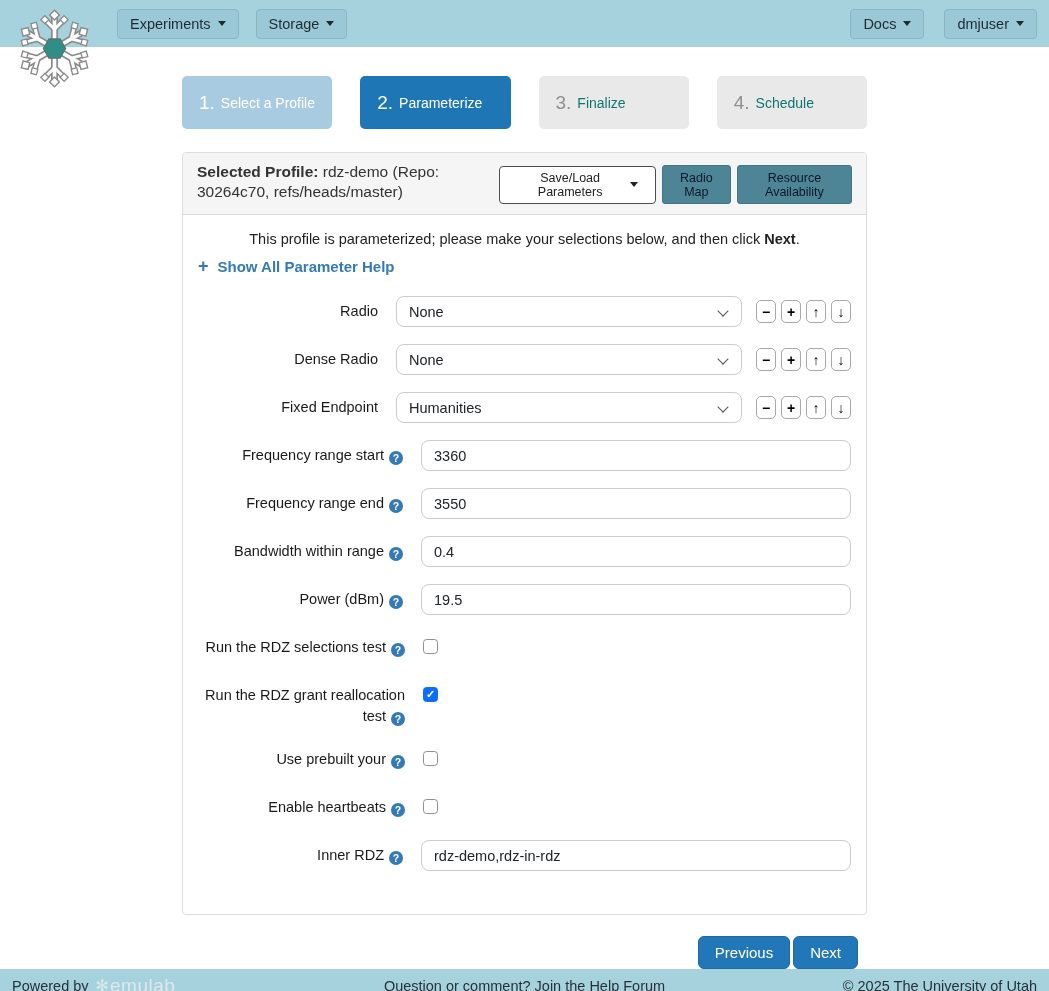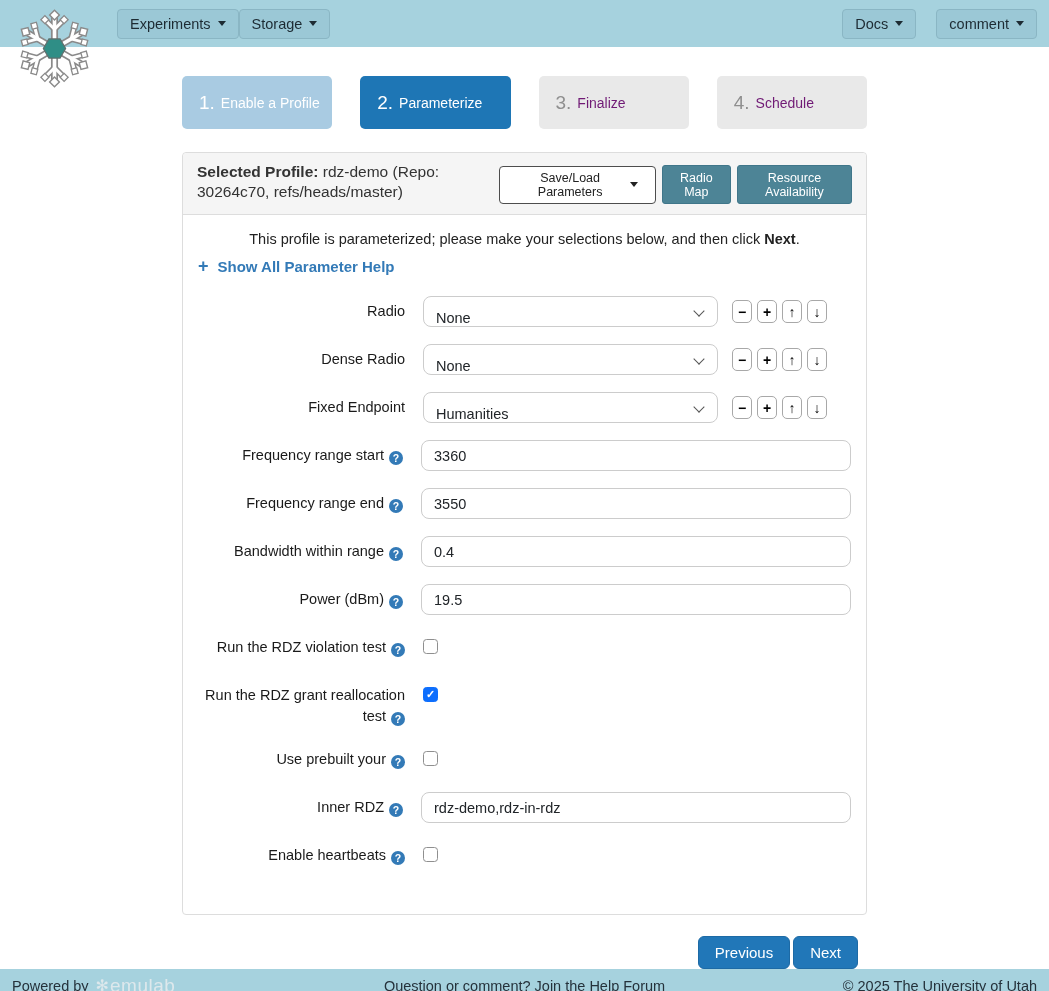--- a/index.html
+++ b/index.html
@@ -16,21 +16,21 @@
   
   .navbar {
     height: 47px;
     background: #a6d2de;
     display: flex;
     align-items: center;
     padding: 0 12px;
     flex-shrink: 0;
     position: relative;
   }
-  .nav-left { display: flex; margin-left: 105px; justify-content: space-between; }
+  .nav-left { display: flex; gap: 17px; margin-left: 105px; justify-content: space-between; }
   .nav-right { display: flex; gap: 20px; margin-left: auto; }
   .nav-btn {
     background: #9bc8d6;
     border: 1px solid #8ab6c4;
     border-radius: 4px;
     padding: 6px 12px;
     font-size: 14.5px;
     font-family: inherit;
     color: #1d2b33;
     cursor: pointer;
@@ -73,21 +73,21 @@
     align-items: center;
     padding-left: 17px;
     cursor: default;
   }
   .step .num { font-size: 19px; }
   .step .lbl { font-size: 14px; margin-left: 6px; }
   .step.visited { background: #a9cbe2; color: #ffffff; cursor: pointer; }
   .step.active  { background: #1e76b5; color: #ffffff; }
   .step.disabled { background: #e9e9e9; }
   .step.disabled .num { color: #8f8f8f; }
-  .step.disabled .lbl { color: #701a75; }
+  .step.disabled .lbl { color: #0f766e; }
 
   
   .panel {
     margin-top: 23px;
     border: 1px solid #ddd;
     border-radius: 4px;
     background: #fff;
   }
   .panel-header {
     background: #f5f5f5;
@@ -115,21 +115,21 @@
     color: #222;
     padding: 4px 17px;
     cursor: pointer;
     display: flex;
     align-items: center;
   }
   .teal-btn {
     background: #4d8496;
     border: 1px solid #40768a;
     border-radius: 3px;
-    color: #ffffff;
+    color: #0f172a;
     font-family: inherit;
     font-size: 12.5px;
     padding: 4.5px 8px;
     cursor: pointer;
   }
 
   
   .panel-body { padding: 16px 15px 26px 15px; }
   .instructions { text-align: center; font-size: 14.5px; color: #222; }
   .help-link-row {
@@ -166,29 +166,29 @@
     font-weight: bold;
     line-height: 14px;
     text-align: center;
     margin-left: 5px;
     vertical-align: -1.5px;
     cursor: pointer;
   }
   .help-icon::before { content: "?"; }
 
   .select-box {
-    width: 295px; height: 31px;
+    width: 346px; height: 31px;
     background: #fff;
     border: 1px solid #ccc;
     border-radius: 8px;
     padding: 0 32px 0 12px;
     font-size: 14.5px;
     color: #212529;
     display: flex;
-    align-items: flex-end;
+    align-items: center;
     position: relative;
     cursor: pointer;
   }
   .chevron {
     position: absolute;
     right: 14px; top: 10px;
     width: 8px; height: 8px;
     border-right: 1.7px solid #555;
     border-bottom: 1.7px solid #555;
     transform: rotate(45deg);
@@ -311,33 +311,33 @@
       <span>Storage</span>
       <span class="caret"></span>
     </button>
   </div>
   <div class="nav-right">
     <button class="nav-btn">
       <span>Docs</span>
       <span class="caret"></span>
     </button>
     <button class="nav-btn">
-      <span>comment</span>
+      <span>dmjuser</span>
       <span class="caret"></span>
     </button>
   </div>
 </div>
 
 <div class="main">
   <div class="container">
 
     <div class="steps">
       <div class="step visited">
         <span class="num">1.</span>
-        <span class="lbl">Enable a Profile</span>
+        <span class="lbl">Select a Profile</span>
       </div>
       <div class="step active">
         <span class="num">2.</span>
         <span class="lbl">Parameterize</span>
       </div>
       <div class="step disabled">
         <span class="num">3.</span>
         <span class="lbl">Finalize</span>
       </div>
       <div class="step disabled">
@@ -433,47 +433,47 @@
                 <input class="text-input" type="text" value="0.4" style="">
               </div>
             </div>
             <div class="form-row">
               <div class="label-cell"><label>Power (dBm)</label><span class="help-icon"></span></div>
               <div class="control-cell">
                 <input class="text-input" type="text" value="19.5" style="">
               </div>
             </div>
             <div class="form-row">
-              <div class="label-cell"><label>Run the RDZ violation test</label><span class="help-icon"></span></div>
+              <div class="label-cell"><label>Run the RDZ selections test</label><span class="help-icon"></span></div>
               <div class="control-cell">
                 <div class="checkbox"></div>
               </div>
             </div>
             <div class="form-row">
               <div class="label-cell"><label>Run the RDZ grant reallocation test</label><span class="help-icon"></span></div>
               <div class="control-cell">
                 <div class="checkbox checked"></div>
               </div>
             </div>
             <div class="form-row">
               <div class="label-cell"><label>Use prebuilt your</label><span class="help-icon"></span></div>
               <div class="control-cell">
                 <div class="checkbox"></div>
               </div>
             </div>
             <div class="form-row">
+              <div class="label-cell"><label>Enable heartbeats</label><span class="help-icon"></span></div>
+              <div class="control-cell">
+                <div class="checkbox"></div>
+              </div>
+            </div>
+            <div class="form-row">
               <div class="label-cell"><label>Inner RDZ</label><span class="help-icon"></span></div>
               <div class="control-cell">
                 <input class="text-input" type="text" value="rdz-demo,rdz-in-rdz" style="">
-              </div>
-            </div>
-            <div class="form-row">
-              <div class="label-cell"><label>Enable heartbeats</label><span class="help-icon"></span></div>
-              <div class="control-cell">
-                <div class="checkbox"></div>
               </div>
             </div>
           </div>
       </div>
     </div>
 
   </div>
   <div class="actions">
     <button class="btn-primary">Previous</button>
     <button class="btn-primary">Next</button>

